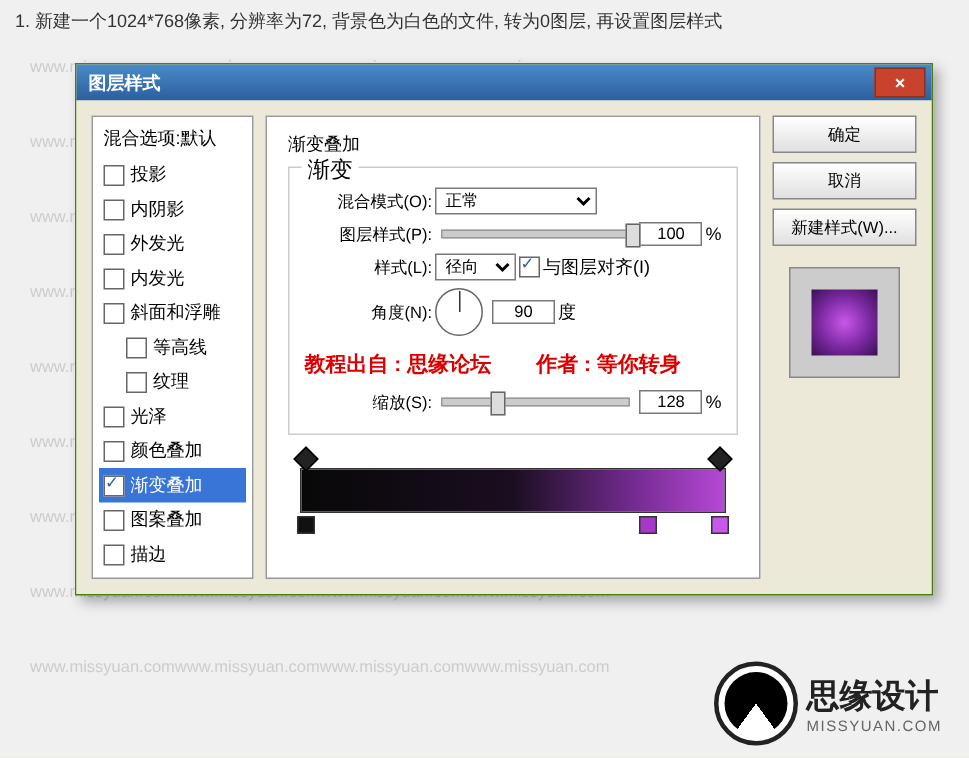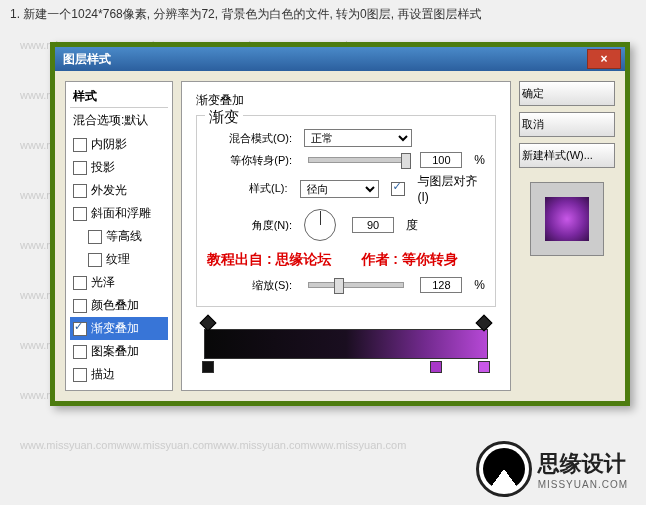--- a/index.html
+++ b/index.html
@@ -1,56 +1,56 @@
 <!DOCTYPE html>
 <html><head>
 <meta charset="utf-8">
 <style>
 body{margin:0;font-family:"Microsoft YaHei",SimSun,sans-serif;font-size:12px;background:#f0f0f0;width:646px;height:505px;overflow:hidden;position:relative}
 .bg-wm{position:absolute;top:0;left:0;right:0;bottom:0;padding:20px;color:#ccc;font-size:11px;line-height:50px;z-index:0}
 .wm-row{display:flex;justify-content:flex-start}
 .instruction{padding:6px 10px;font-size:12px;color:#333;position:relative;z-index:1}
-.dialog{position:absolute;top:42px;left:50px;width:570px;background:#ece9d8;border:5px solid #4d7c0f;box-shadow:4px 4px 8px rgba(0,0,0,.3);z-index:2}
+.dialog{position:absolute;top:42px;left:50px;width:570px;background:#ece9d8;border:1px solid #4d7c0f;box-shadow:4px 4px 8px rgba(0,0,0,.3);z-index:2}
 .titlebar{background:linear-gradient(#4a8ac9,#2b5f9e);color:#fff;height:24px;display:flex;align-items:center;padding:0 4px 0 8px;font-size:12px;font-weight:bold}
 .titlebar .spacer{flex:1}
 .close-btn{width:32px;height:18px;background:#c8422d;color:#fff;display:flex;align-items:center;justify-content:center;font-weight:bold;border:1px solid #8b2f1f;cursor:pointer}
 .dialog-body{display:flex;padding:10px;gap:8px;background:#ece9d8}
 .styles-panel{width:98px;border:1px solid #999;background:#fff;padding:4px}
 .styles-header{font-weight:bold;padding:2px 3px;border-bottom:1px solid #ccc;margin-bottom:2px}
 .styles-sub{padding:2px 3px;margin-bottom:2px}
 .style-item{padding:3px 3px;display:flex;align-items:center;gap:4px}
 .style-item.indent{padding-left:18px}
 .style-item.selected{background:#3875d7;color:#fff}
 .cb{width:12px;height:12px;border:1px solid #666;background:#fff;display:inline-block;flex-shrink:0}
 .cb.checked{background:#fff;position:relative}
 .cb.checked:after{content:"✓";position:absolute;top:-3px;left:0;font-size:11px;color:#2b5f9e}
 .center-panel{flex:1;border:1px solid #999;background:#fff;padding:10px 14px;position:relative}
 .section-title{font-size:12px;margin-bottom:6px}
 .fieldset{border:1px solid #ccc;padding:8px 10px;position:relative;margin-top:4px}
 .fieldset-label{position:absolute;top:-8px;left:8px;background:#fff;padding:0 4px;font-size:15px}
-.row{display:flex;align-items:center;margin:5px 0;gap:12px}
+.row{display:flex;align-items:center;margin:5px 0;gap:2px}
 .row label{width:85px;text-align:right;font-size:11px}
 select,input[type=text]{font-size:11px;padding:1px 2px;border:1px solid #7a7a7a;background:#fff}
 .slider{flex:1;height:4px;background:#ccc;border:1px solid #999;position:relative;margin:0 4px}
 .slider-thumb{position:absolute;top:-5px;width:8px;height:14px;background:#ddd;border:1px solid #666}
 .num-input{width:36px;text-align:center}
 .grad-swatch{width:120px;height:16px;background:linear-gradient(90deg,#0a0a0a,#3b1850,#a838c8);border:1px solid #666;display:inline-block}
 .small-btn{width:14px;height:14px;border:1px solid #666;background:#ddd;font-size:9px;display:inline-flex;align-items:center;justify-content:center}
 .angle-dial{width:30px;height:30px;border:1px solid #666;border-radius:50%;position:relative;display:inline-block;margin-right:4px}
 .angle-dial:after{content:"";position:absolute;width:1px;height:14px;background:#333;left:50%;top:1px}
 .credit{color:#d00;font-size:14px;font-weight:bold;margin:10px 0 8px;display:flex;gap:30px}
 .grad-editor{margin-top:10px;position:relative;padding:12px 8px 18px}
 .grad-bar{height:28px;background:linear-gradient(90deg,#080808 0%,#1a0e20 50%,#722a8e 78%,#b648d6 100%);border:1px solid #333}
 .stop-top,.stop-bot{position:absolute;width:12px;height:12px}
 .stop-top{top:0}
 .stop-bot{bottom:4px}
 .diamond{width:10px;height:10px;background:#222;border:1px solid #000;transform:rotate(45deg)}
 .house{width:10px;height:10px;border:1px solid #333}
 .right-panel{width:96px;display:flex;flex-direction:column;gap:6px}
-.btn{border:1px solid #888;background:linear-gradient(#fff,#e0e0e0);padding:4px 2px;text-align:left;font-size:11px;cursor:pointer;color:#000}
+.btn{border:1px solid #888;background:linear-gradient(#fff,#e0e0e0);padding:4px 2px;text-align:center;font-size:11px;cursor:pointer;color:#000}
 .preview-chk{display:flex;align-items:center;gap:4px;margin-top:4px;justify-content:center}
 .preview-box{width:72px;height:72px;border:1px solid #888;background:#ccc;margin:8px auto;display:flex;align-items:center;justify-content:center}
 .preview-grad{width:44px;height:44px;background:radial-gradient(circle,#c858e8 0%,#7a28a0 55%,#3a1050 100%)}
 .logo{position:absolute;bottom:8px;right:18px;z-index:3;display:flex;align-items:center;gap:6px}
 .logo-mark{width:50px;height:50px;border-radius:50%;border:3px solid #222;position:relative;overflow:hidden;background:#fff}
 .logo-swirl{position:absolute;inset:4px;background:conic-gradient(#000 0 40%,#fff 40% 60%,#000 60% 100%);border-radius:50%}
 .logo-text{font-size:22px;font-weight:bold;font-family:KaiTi,serif;color:#222}
 .logo-sub{font-size:10px;color:#666;letter-spacing:1px}
 </style>
 </head>
@@ -116,34 +116,37 @@
 <div class="instruction">1. 新建一个1024*768像素, 分辨率为72, 背景色为白色的文件, 转为0图层, 再设置图层样式</div>
 
 <div class="dialog">
   <div class="titlebar">
     <span>图层样式</span>
     <span class="spacer"></span>
     <span class="close-btn">×</span>
   </div>
   <div class="dialog-body">
     <div class="styles-panel">
-      <div class="styles-header">样式</div>
       <div class="styles-sub">混合选项:默认</div>
       <div id="style-items">
           <div class="style-item">
             <span class="cb"></span>
+            <span>投影</span>
+          </div>
+          <div class="style-item">
+            <span class="cb"></span>
             <span>内阴影</span>
           </div>
           <div class="style-item">
             <span class="cb"></span>
-            <span>投影</span>
-          </div>
-          <div class="style-item">
-            <span class="cb"></span>
             <span>外发光</span>
+          </div>
+          <div class="style-item">
+            <span class="cb"></span>
+            <span>内发光</span>
           </div>
           <div class="style-item">
             <span class="cb"></span>
             <span>斜面和浮雕</span>
           </div>
           <div class="style-item indent">
             <span class="cb"></span>
             <span>等高线</span>
           </div>
           <div class="style-item indent">
@@ -177,32 +180,32 @@
       <div class="section-title">渐变叠加</div>
       <div class="fieldset">
         <span class="fieldset-label">渐变</span>
 
         <div class="row">
           <label>混合模式(O):</label>
           <select style="width:108px"><option>正常</option></select>
         </div>
 
         <div class="row">
-          <label>等你转身(P):</label>
+          <label>图层样式(P):</label>
           <div class="slider">
               <div class="slider-thumb" id="op-thumb" style="left: 98%;"></div>
             </div>
           <input class="num-input" type="text" value="100" style="">
           <span>%</span>
         </div>
 
 
         <div class="row">
           <label>样式(L):</label>
-          <select style="width:84px"><option>径向</option></select>
+          <select style="width:54px"><option>径向</option></select>
           <span class="cb checked"></span>
           <span>与图层对齐(I)</span>
         </div>
 
         <div class="row">
           <label>角度(N):</label>
           <span class="angle-dial"></span>
           <input class="num-input" type="text" value="90" style="">
           <span>度</span>
         </div>

